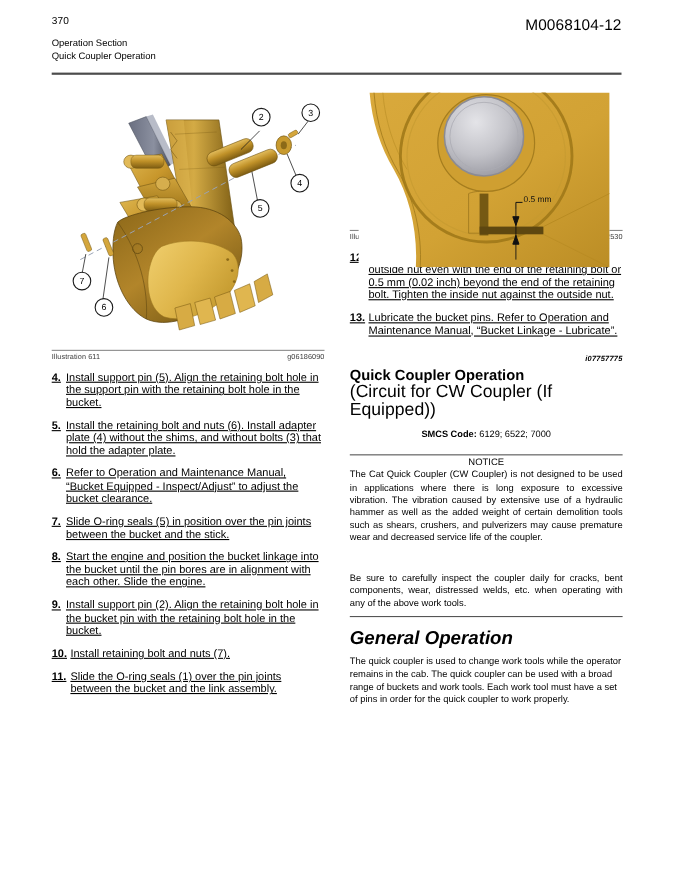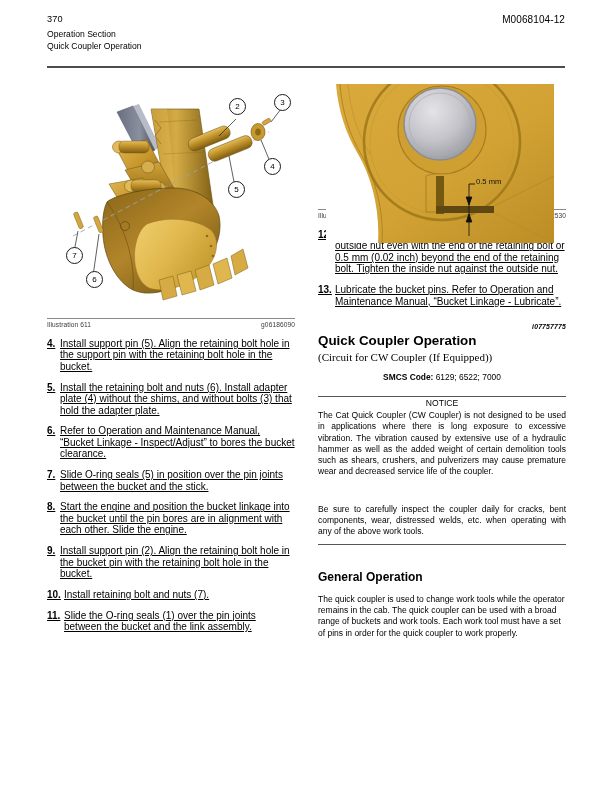--- a/index.html
+++ b/index.html
@@ -30,21 +30,21 @@
     width: 518px;
   }
   .header-row1 {
     display: flex;
     justify-content: space-between;
     align-items: flex-start;
     font-size: 9.2px;
     letter-spacing: .1px;
   }
   .page-num { font-size: 9.2px; }
-  .doc-id { font-size: 10px; }
+  .doc-id { font-size: 14px; }
   .header-sub {
     margin-top: 4px;
     font-size: 8.6px;
     line-height: 11.6px;
   }
   .header-rule {
     position: absolute;
     left: 47px;
     top: 66px;
     width: 518px;
@@ -112,38 +112,38 @@
   }
 
   
   .h1 {
     font-size: 13.4px;
     font-weight: bold;
     line-height: 16px;
     margin-top: 3px;
   }
   .h1-sub {
-    font-size: 11px;
+    font-size: 16px;
     font-weight: normal;
     line-height: 16.4px;
-    font-family: Liberation Serif, serif;
   }
   .smcs {
     font-size: 8.4px;
     margin-top: 7px;
     line-height: 11px;
     text-align: center;
   }
   .smcs b { font-weight: bold; }
 
   .h2 {
-    font-size: 12px;
+    font-size: 17px;
     font-weight: bold;
     line-height: 15px;
-    margin-top: 25px;
+    margin-top: 11px;
+    font-style: italic;
   }
 
   
   .notice-wrap { margin-top: 13px; }
   .notice-rule {
     width: 248px;
     height: 1px;
     background: #555555;
   }
   .notice-title {
@@ -371,21 +371,21 @@
       <div class="step">
         <span class="step-num">4.</span>
         <span class="step-body">Install support pin (5). Align the retaining bolt hole in the support pin with the retaining bolt hole in the bucket.</span>
       </div>
       <div class="step">
         <span class="step-num">5.</span>
         <span class="step-body">Install the retaining bolt and nuts (6). Install adapter plate (4) without the shims, and without bolts (3) that hold the adapter plate.</span>
       </div>
       <div class="step">
         <span class="step-num">6.</span>
-        <span class="step-body">Refer to Operation and Maintenance Manual, “Bucket Linkage - Inspect/Adjust” to bores the bucket clearance.</span>
+        <span class="step-body">Refer to Operation and Maintenance Manual, “Bucket Equipped - Inspect/Adjust” to adjust the bucket clearance.</span>
       </div>
       <div class="step">
         <span class="step-num">7.</span>
         <span class="step-body">Slide O-ring seals (5) in position over the pin joints between the bucket and the stick.</span>
       </div>
       <div class="step">
         <span class="step-num">8.</span>
         <span class="step-body">Start the engine and position the bucket linkage into the bucket until the pin bores are in alignment with each other. Slide the engine.</span>
       </div>
       <div class="step">

